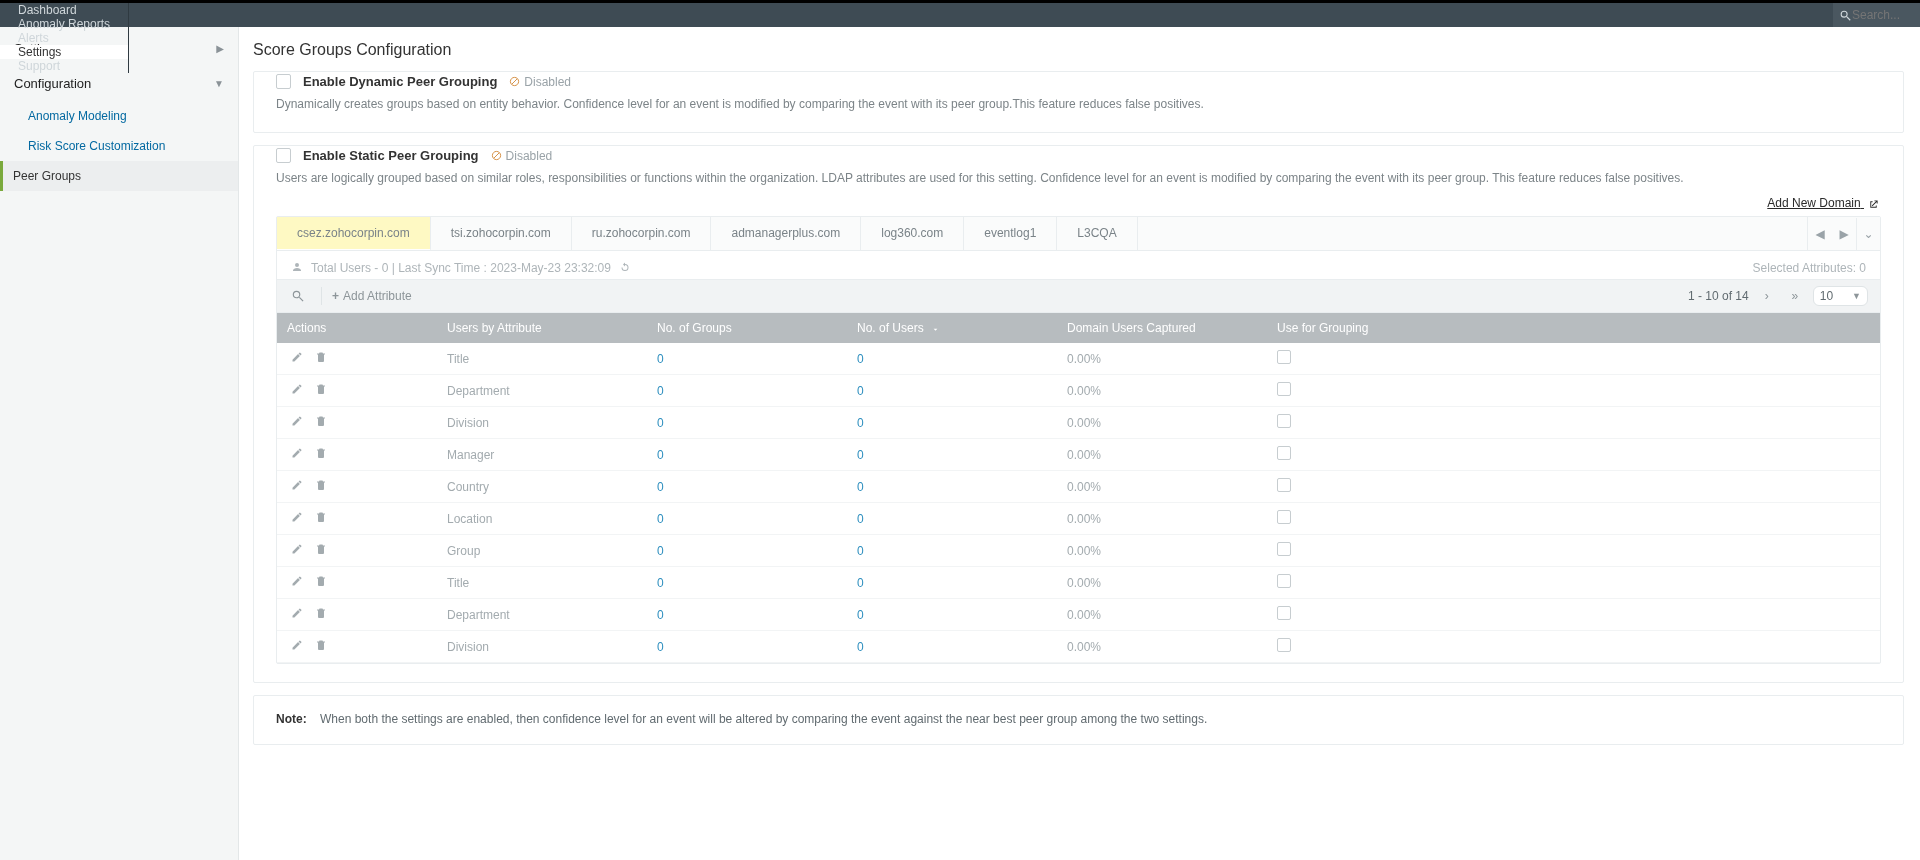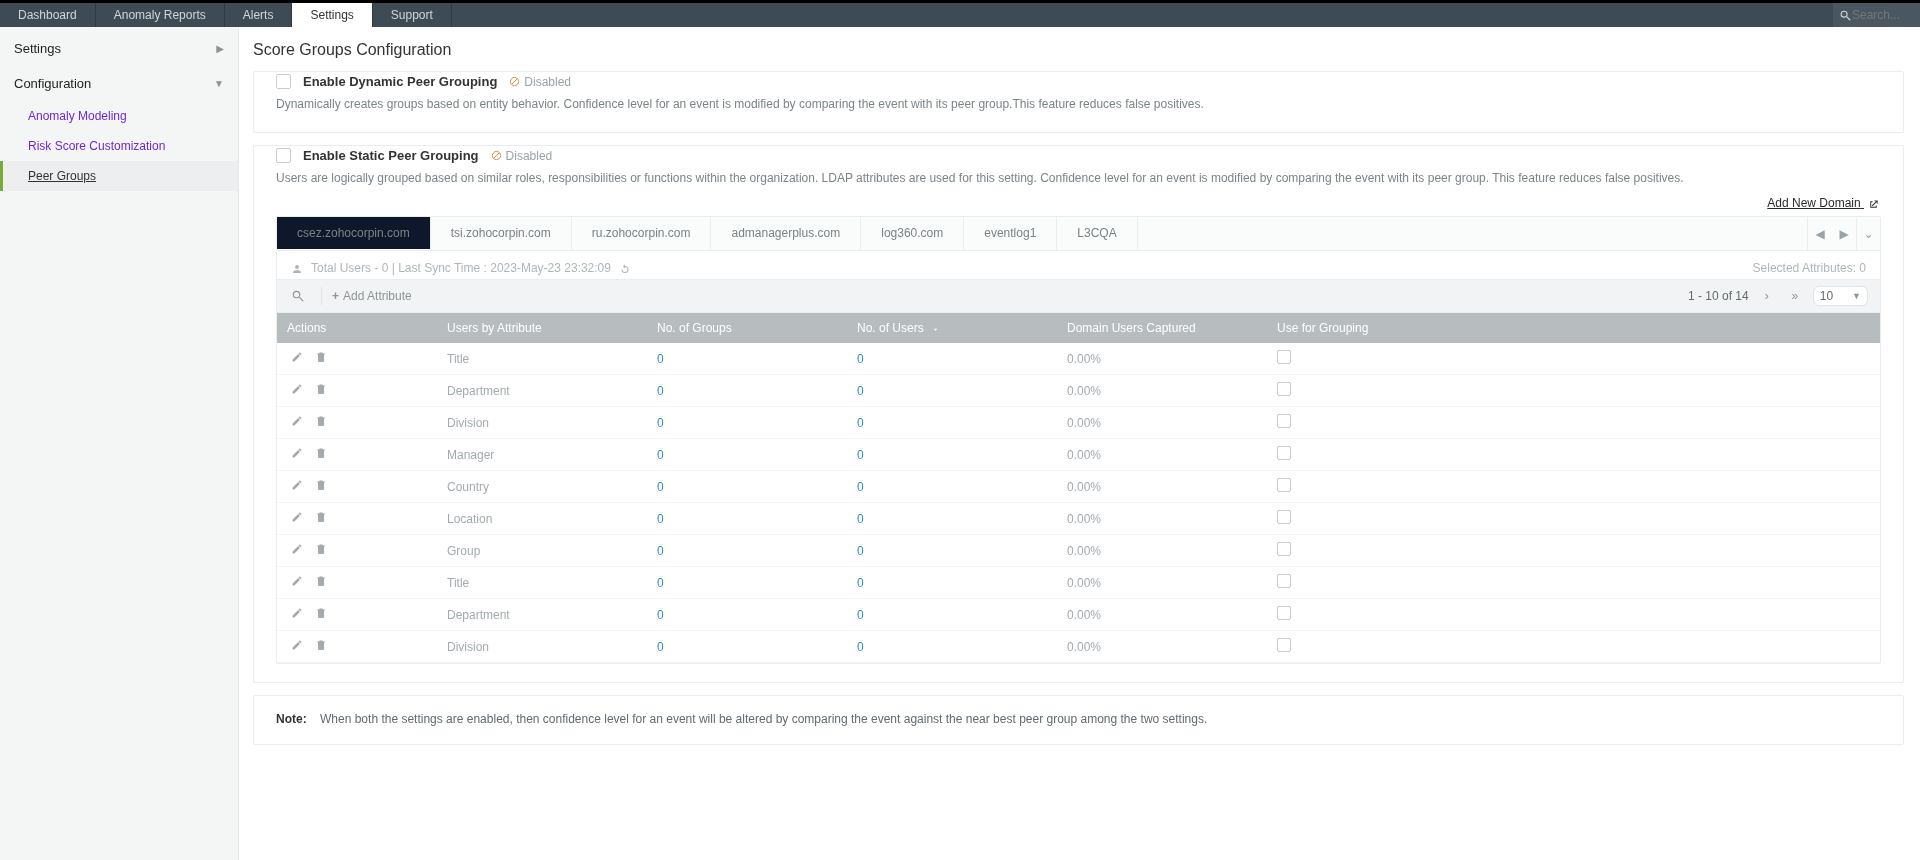--- a/index.html
+++ b/index.html
@@ -7,21 +7,21 @@
   body { background: #fff; }
 
   
   .topnav {
     background: #3e4b54;
     height: 27px;
     display: flex;
     align-items: stretch;
     border-top: 3px solid #000;
   }
-  .topnav .tabs { display: flex; }
+  .topnav .tabs { display: flex; flex-direction: column; }
   .topnav .tab {
     padding: 0 18px;
     display: flex; align-items: center;
     color: #cfd6da;
     cursor: pointer;
     font-size: 12px;
     border-right: 1px solid #2f3a41;
     position: relative;
   }
   .topnav .tab.active {
@@ -53,30 +53,29 @@
   .sidebar .section {
     display: flex; justify-content: space-between; align-items: center;
     padding: 10px 14px;
     color: #222;
     cursor: pointer;
     font-size: 13px;
   }
   .sidebar .section .chev { color: #8a9297; font-size: 10px; }
   .sidebar .subitem {
     padding: 8px 10px 8px 28px;
-    color: #6d28d9;
+    color: #0369a1;
     cursor: pointer;
     font-size: 12px;
   }
   .sidebar .subitem.active {
     background: #eceeef;
     border-left: 3px solid #7aa93c;
     color: #333;
-    padding-left: 25px;
-    text-decoration: underline;
+    padding-left: 10px;
   }
 
   .main {
     flex: 1;
     min-width: 0;
     padding: 10px 16px 0 14px;
     overflow: auto;
     background: #fff;
   }
   .page-title {
@@ -133,39 +132,39 @@
     flex: 1;
   }
   .dtab {
     padding: 9px 20px;
     color: #7a8388;
     border-right: 1px solid #e9edef;
     cursor: pointer;
     font-size: 12px;
     white-space: nowrap;
   }
-  .dtab.active { background: #0f172a; border-bottom: 2px solid #fff; margin-bottom: -1px; }
+  .dtab.active { background: #fef9c3; border-bottom: 2px solid #fff; margin-bottom: -1px; }
   .dtab-nav {
     display: flex; align-items: center; gap: 0;
     border-left: 1px solid #e9edef;
   }
   .dtab-nav .nbtn {
     width: 24px; height: 32px;
     display:flex; align-items:center; justify-content:center;
     color: #9aa3a8; cursor: pointer;
   }
   .dtab-nav .nbtn.sep { border-left: 1px solid #e9edef; }
 
   .summary {
     display: flex; align-items: center; justify-content: space-between;
     padding: 10px 14px 4px 14px;
     color: #aeb5b9;
     font-size: 12px;
   }
-  .summary-left { display:flex; align-items:flex-end; gap:8px; }
+  .summary-left { display:flex; align-items:flex-start; gap:8px; }
   .summary svg.person { width: 12px; height: 12px; fill: #aeb5b9; }
   .summary svg.refresh { width: 12px; height: 12px; fill: #aeb5b9; cursor: pointer; }
 
   .toolbar {
     display:flex; align-items:center; justify-content:space-between;
     background: #f1f3f4;
     border-top: 1px solid #e9edef;
     border-bottom: 1px solid #e9edef;
     padding: 4px 12px 4px 8px;
   }

